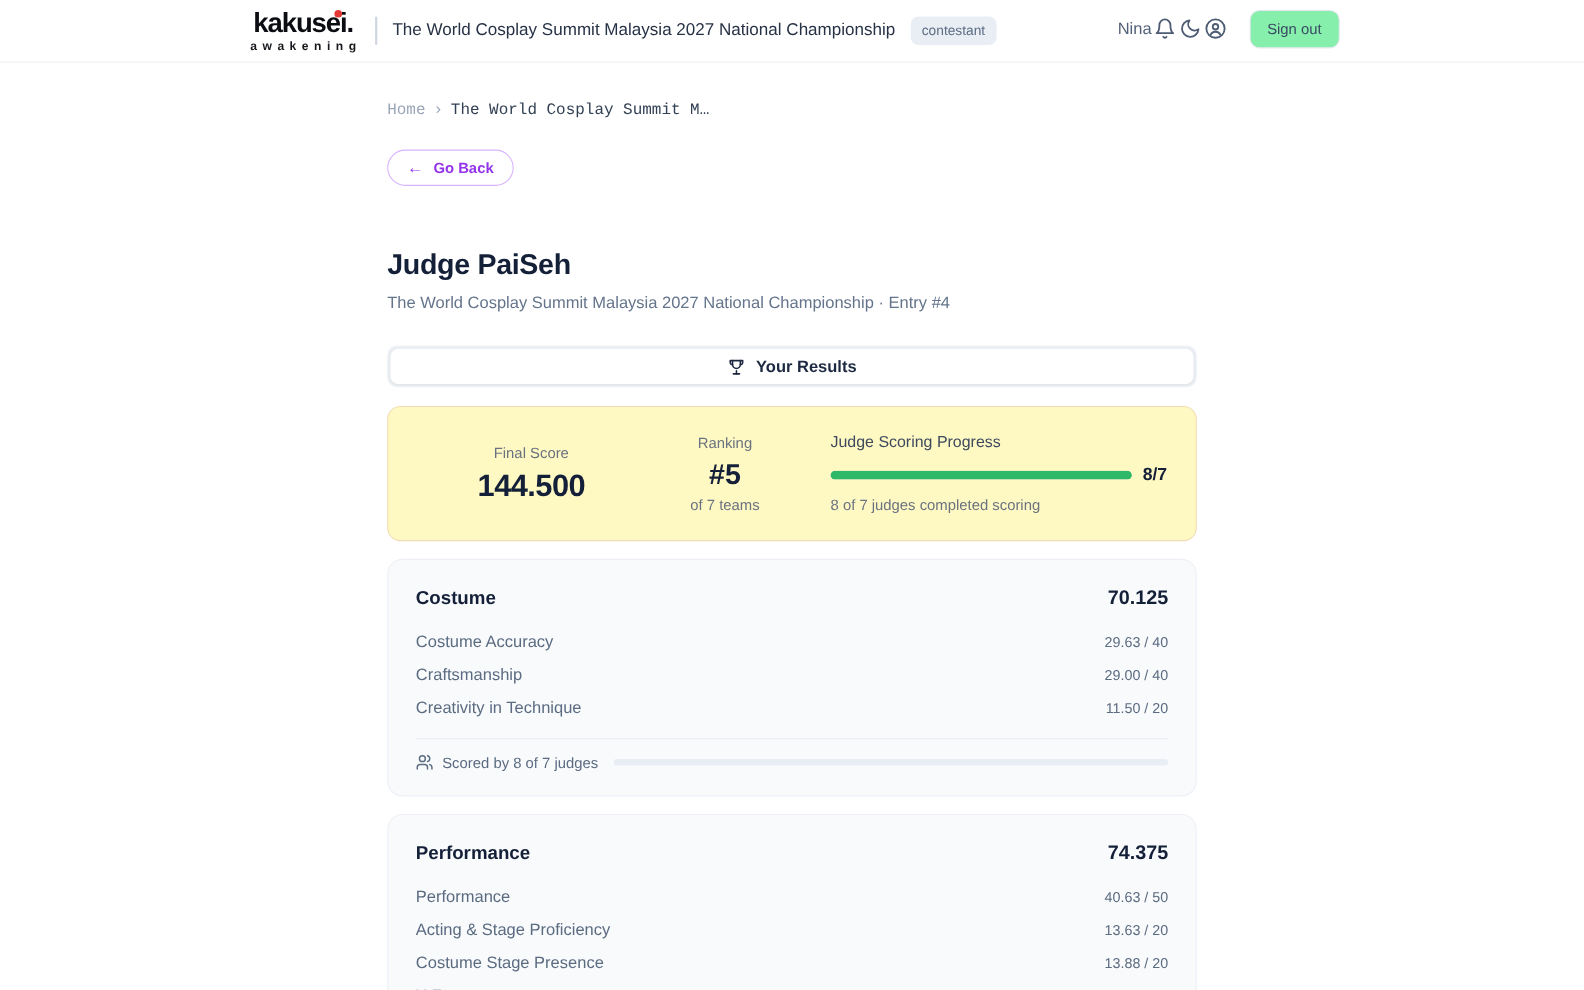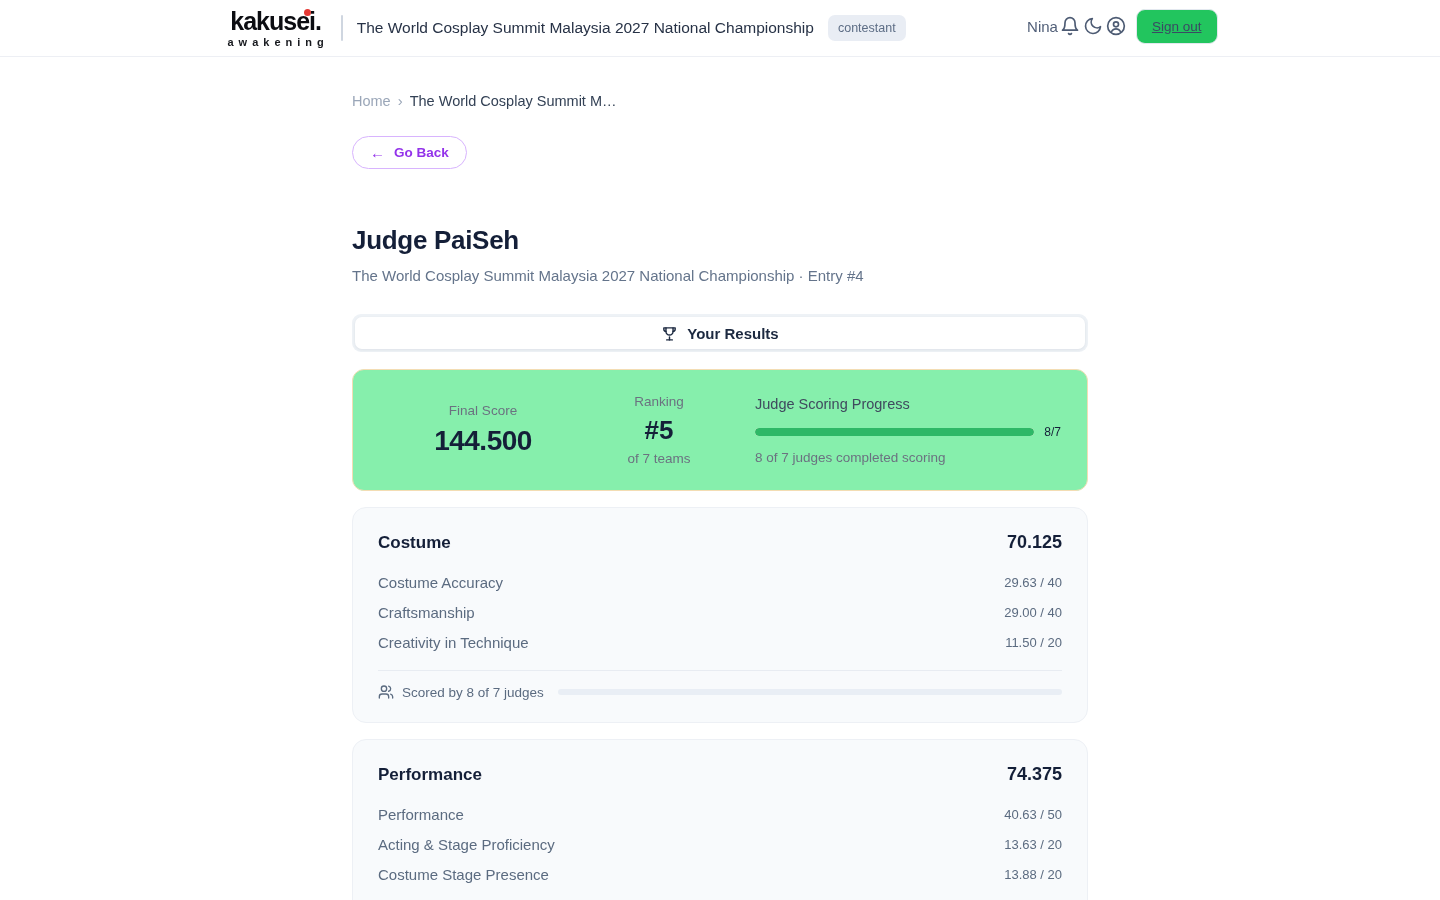--- a/index.html
+++ b/index.html
@@ -14,26 +14,26 @@
   .brand { position:relative; font-size:25px; font-weight:800; letter-spacing:-1px; color:#0c0d12; line-height:1; }
   .brand-reddot { position:absolute; top:0px; right:10px; width:7px; height:7px; border-radius:50%; background:#e53935; }
   .brand-sub { font-size:11px; font-weight:700; letter-spacing:5px; color:#16181d; margin-top:2px; margin-left:5px; }
   .v-divider { width:2px; height:26px; background:#cfd6e0; margin:0 14px 0 12px; border-radius:2px; }
   .event-title { font-size:15.5px; color:#273246; font-weight:500; white-space:nowrap; }
   .role-badge { margin-left:14px; background:#e9edf4; color:#5d6d85; font-size:12.5px; padding:6px 10px; border-radius:7px; }
   .header-right { display:flex; align-items:center; gap:1px; }
   .user-name { font-size:15px; color:#526079; }
   .hicon { width:22px; height:22px; display:flex; align-items:center; justify-content:center; cursor:pointer; }
   .hicon svg { width:20px; height:20px; stroke:#4d5b73; stroke-width:2; fill:none; stroke-linecap:round; stroke-linejoin:round; }
-  .signout-btn { margin-left:8px; background:#22c55e; border:1px solid #e3e8ef; border-radius:9px; padding:9px 15px;
-                 font-size:13.5px; color:#3a4a63; font-family:inherit; cursor:pointer;text-decoration:underline; }
+  .signout-btn { margin-left:19px; background:#86efac; border:1px solid #e3e8ef; border-radius:9px; padding:9px 15px;
+                 font-size:13.5px; color:#3a4a63; font-family:inherit; cursor:pointer; }
 
   
   .main { width:736px; margin:0 auto; }
-  .breadcrumb { margin-top:35px; font-size:14.5px; display:flex; align-items:center; gap:7px; }
+  .breadcrumb { margin-top:35px; font-size:14.5px; display:flex; align-items:center; gap:7px;font-family:Liberation Mono, monospace; }
   .crumb-home { color:#9aa6b8; cursor:pointer; }
   .crumb-sep { color:#9aa6b8; font-size:15px; }
   .crumb-current { color:#334155; }
 
   .goback-btn { margin-top:27px; display:inline-flex; align-items:center; gap:9px; background:#fff;
                 border:1px solid #d8b4fe; border-radius:9999px; padding:8px 17px; color:#9333ea;
                 font-size:13.5px; font-weight:700; font-family:inherit; cursor:pointer; }
   .goback-arrow { font-size:15px; line-height:1; }
 
   .team-name { margin-top:56px; font-size:26px; font-weight:800; letter-spacing:-0.3px; color:#141f38; }
@@ -43,34 +43,34 @@
   .tabs { margin-top:30px; background:#eef2f6; border-radius:9px; padding:3px; display:flex; height:38px; }
   .tab { flex:1; display:flex; align-items:center; justify-content:center; gap:9px; border:none; background:transparent;
          border-radius:7px; font-size:15px; font-weight:600; color:#5b6b80; font-family:inherit; cursor:pointer; }
   .tab.active { background:#fff; color:#1c2940; box-shadow:0 1px 3px rgba(30,41,59,.08); }
   .tab svg { width:17px; height:17px; fill:none; stroke-width:2; stroke-linecap:round; stroke-linejoin:round; }
   .tab.active svg { stroke:#1c2940; }
   .tab:not(.active) svg { stroke:#5b6b80; }
   .tab-count { color:#a855f7; font-weight:700; margin-left:4px; }
 
   
-  .summary-card { margin-top:17px; background:#86efac; border:1px solid #f3ddb4; border-radius:12px;
+  .summary-card { margin-top:17px; background:#fef9c3; border:1px solid #f3ddb4; border-radius:12px;
                   padding:24px 26px; display:flex; align-items:center; }
   .sum-col1 { width:208px; text-align:center; }
   .sum-col2 { width:144px; text-align:center; }
   .sum-col3 { flex:1; padding-left:24px; }
   .sum-label { font-size:13.5px; color:#6b7280; }
   .sum-score { margin-top:7px; font-size:28px; font-weight:800; color:#141f38; letter-spacing:-0.5px; }
   .sum-rank  { margin-top:6px; font-size:26px; font-weight:800; color:#141f38; }
   .sum-rank-sub { margin-top:5px; font-size:13.5px; color:#6b7280; }
   .progress-label { font-size:14.5px; color:#3f4a5e; }
   .progress-row { margin-top:13px; display:flex; align-items:center; gap:10px; }
   .progress-track { flex:1; height:8px; border-radius:6px; background:#ece3cf; overflow:hidden; }
   .progress-fill { height:100%; border-radius:6px; background:#2eb867; }
-  .progress-value { font-size:12px; font-weight:400; color:#141f38; }
+  .progress-value { font-size:16px; font-weight:700; color:#141f38; }
   .progress-caption { margin-top:11px; font-size:13.5px; color:#6b7280; }
 
   
   .cat-card { margin-top:16px; background:#f8fafc; border:1px solid #edf0f5; border-radius:14px; padding:24px 25px 22px; }
   .cat-head { display:flex; align-items:center; justify-content:space-between;gap:33px; }
   .cat-name { font-size:17px; font-weight:800; color:#141f38; }
   .cat-score { font-size:18px; font-weight:800; color:#141f38; }
   .cat-rows { margin-top:14px; }
   .cat-row { display:flex; align-items:center; justify-content:space-between; padding:6.5px 0; }
   .cat-row-label { font-size:15px; color:#5b6b80; }

